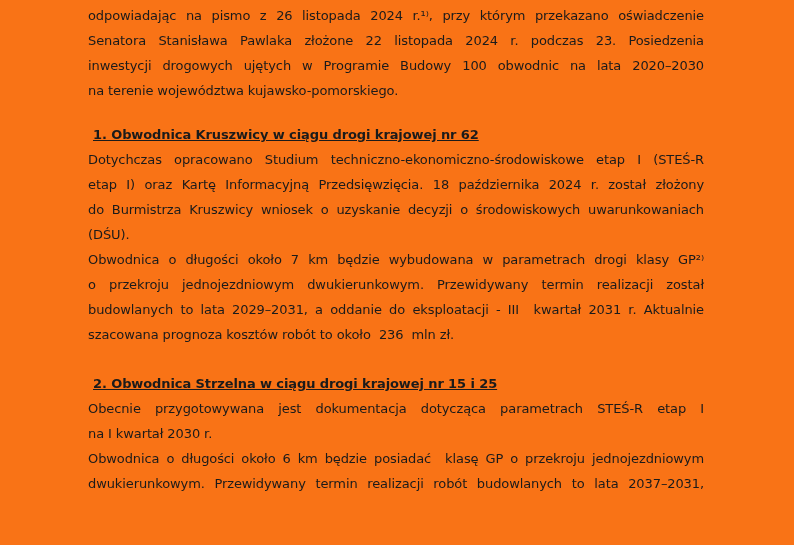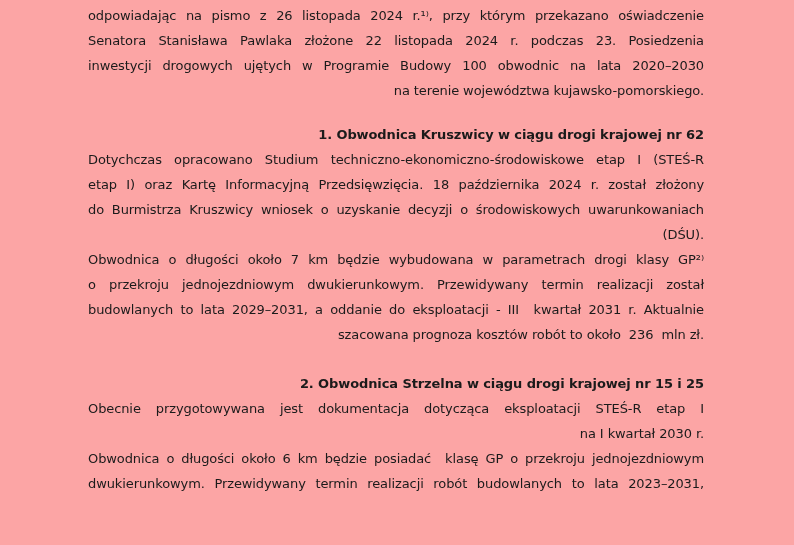--- a/index.html
+++ b/index.html
@@ -4,42 +4,43 @@
 <style>
   html, body {
     margin: 0;
     padding: 0;
     background: #ffffff;
   }
   .page {
     position: relative;
     width: 794px;
     height: 545px;
-    background: #fca5a5;
+    background: #f97316;
     overflow: hidden;
     box-sizing: border-box;
     padding: 3px 90px 0 88px;
     font-family: "DejaVu Sans", sans-serif;
     font-size: 13px;
     color: #1b1b1b;
     letter-spacing: -0.1px;
   }
   .line {
     line-height: 25px;
     white-space: pre-wrap;
-    text-align: right;
+    text-align: left;
   }
   .just {
     text-align: justify;
     text-align-last: justify;
     text-justify: inter-word;
   }
   .heading {
     font-weight: bold;
     padding-left: 5px;
+    text-decoration: underline;
   }
   .gap1 { height: 19px; }
   .gap2 { height: 24px; }
 </style>
 </head>
 <body>
 
 <div class="page">
 
   <div class="para">
@@ -65,22 +66,22 @@
     <div class="line just">o przekroju jednojezdniowym dwukierunkowym. Przewidywany termin realizacji został</div>
     <div class="line just">budowlanych to lata 2029–2031, a oddanie do eksploatacji - III  kwartał 2031 r. Aktualnie</div>
     <div class="line">szacowana prognoza kosztów robót to około  236  mln zł.</div>
   </div>
 
   <div class="gap2"></div>
 
   <div class="line heading">2. Obwodnica Strzelna w ciągu drogi krajowej nr 15 i 25</div>
 
   <div class="para">
-    <div class="line just">Obecnie przygotowywana jest dokumentacja dotycząca eksploatacji STEŚ-R etap I</div>
+    <div class="line just">Obecnie przygotowywana jest dokumentacja dotycząca parametrach STEŚ-R etap I</div>
     <div class="line">na I kwartał 2030 r.</div>
   </div>
 
   <div class="para">
     <div class="line just">Obwodnica o długości około 6 km będzie posiadać  klasę GP o przekroju jednojezdniowym</div>
-    <div class="line just">dwukierunkowym. Przewidywany termin realizacji robót budowlanych to lata 2023–2031,</div>
+    <div class="line just">dwukierunkowym. Przewidywany termin realizacji robót budowlanych to lata 2037–2031,</div>
   </div>
 
 </div>
 
 </body></html>

